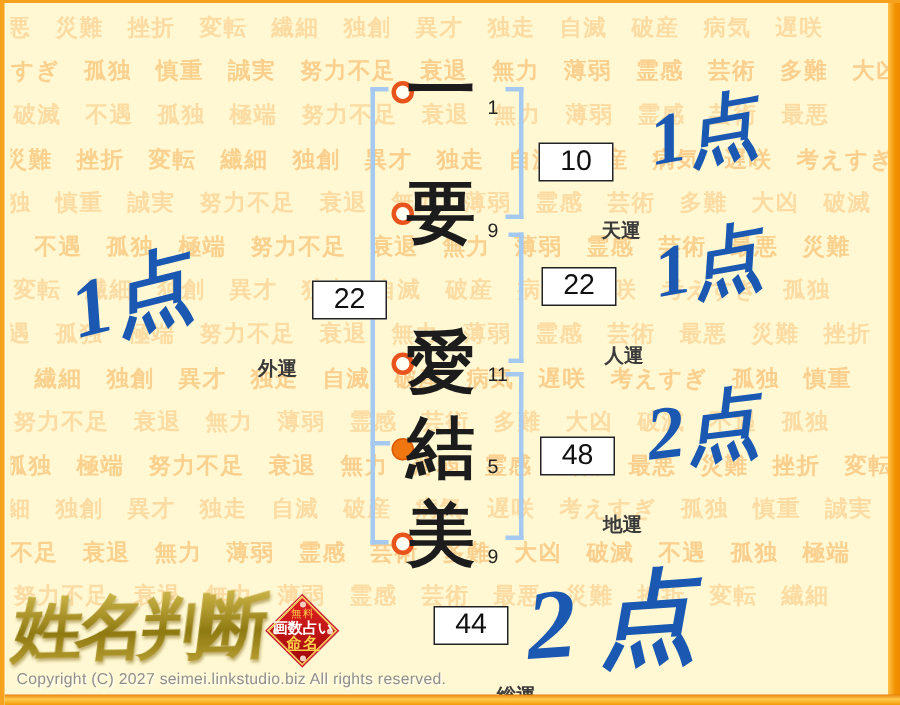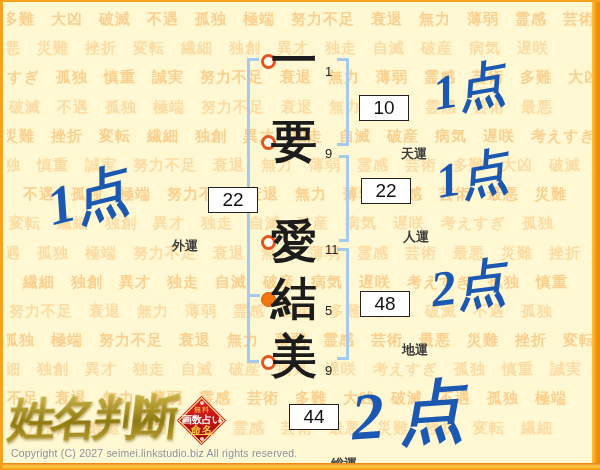--- a/index.html
+++ b/index.html
@@ -80,21 +80,20 @@
 
   .copyright{ position:absolute; left:8px; top:445px; z-index:6;
     font-size:10.5px; color:#8F8F8F; text-shadow:1px 1px 0 #FFFDF0; letter-spacing:.2px; }
 </style>
 </head>
 <body>
 
 <div class="stage">
 
   <div class="bg-words">
-      <div class="bg-row" style="margin-left: -4px;">多難　大凶　破滅　不遇　孤独　極端　努力不足　衰退　無力　薄弱　霊感　芸術</div>
       <div class="bg-row lt" style="margin-left: -18px;">最悪　災難　挫折　変転　繊細　独創　異才　独走　自滅　破産　病気　遅咲</div>
       <div class="bg-row" style="margin-left: -32px;">考えすぎ　孤独　慎重　誠実　努力不足　衰退　無力　薄弱　霊感　芸術　多難　大凶</div>
       <div class="bg-row lt" style="margin-left: -46px;">大凶　破滅　不遇　孤独　極端　努力不足　衰退　無力　薄弱　霊感　芸術　最悪</div>
       <div class="bg-row" style="margin-left: -4px;">災難　挫折　変転　繊細　独創　異才　独走　自滅　破産　病気　遅咲　考えすぎ</div>
       <div class="bg-row lt" style="margin-left: -18px;">孤独　慎重　誠実　努力不足　衰退　無力　薄弱　霊感　芸術　多難　大凶　破滅</div>
       <div class="bg-row" style="margin-left: -32px;">破滅　不遇　孤独　極端　努力不足　衰退　無力　薄弱　霊感　芸術　最悪　災難</div>
       <div class="bg-row lt" style="margin-left: -46px;">挫折　変転　繊細　独創　異才　独走　自滅　破産　病気　遅咲　考えすぎ　孤独</div>
       <div class="bg-row lt" style="margin-left: -18px;">不遇　孤独　極端　努力不足　衰退　無力　薄弱　霊感　芸術　最悪　災難　挫折</div>
       <div class="bg-row" style="margin-left: -32px;">変転　繊細　独創　異才　独走　自滅　破産　病気　遅咲　考えすぎ　孤独　慎重</div>
       <div class="bg-row lt" style="margin-left: -46px;">誠実　努力不足　衰退　無力　薄弱　霊感　芸術　多難　大凶　破滅　不遇　孤独</div>

